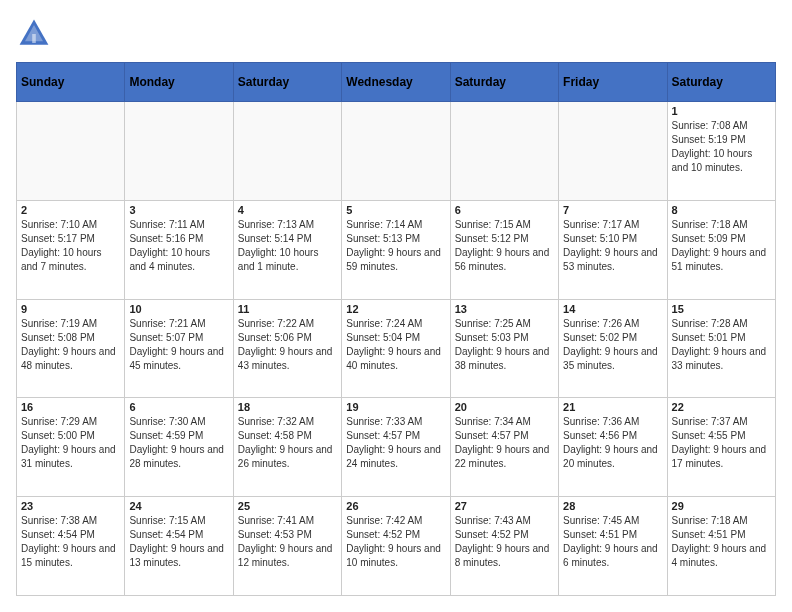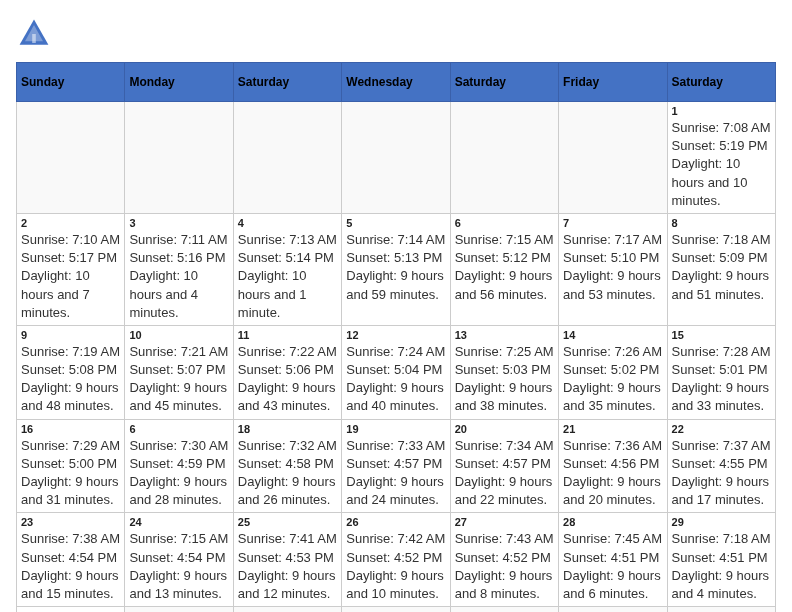--- a/index.html
+++ b/index.html
@@ -82,21 +82,21 @@
       background: #f9f9f9;
     }
     .day-number {
       font-size: 11px;
       font-weight: bold;
       color: #222;
       margin-bottom: 2px;
       display: block;
     }
     .day-info {
-      font-size: 13px;
+      font-size: 10px;
       color: #333;
       line-height: 1.4;
     }
     table {
       width: 100%;
       border-collapse: collapse;
     }
   </style>
 </head>
 <body>
@@ -315,29 +315,15 @@
 Sunset: 4:51 PM
 Daylight: 9 hours and 6 minutes.</div>
           </td>
           <td>
             <span class="day-number">29</span>
             <div class="day-info">Sunrise: 7:18 AM
 Sunset: 4:51 PM
 Daylight: 9 hours and 4 minutes.</div>
           </td>
         </tr>
-        <tr>
-          <td>
-            <span class="day-number">30</span>
-            <div class="day-info">Sunrise: 7:47 AM
-Sunset: 4:50 PM
-Daylight: 9 hours and 3 minutes.</div>
-          </td>
-          <td class="empty"></td>
-          <td class="empty"></td>
-          <td class="empty"></td>
-          <td class="empty"></td>
-          <td class="empty"></td>
-          <td class="empty"></td>
-        </tr>
       </tbody>
   </table>
 </div>
 
 </body></html>

